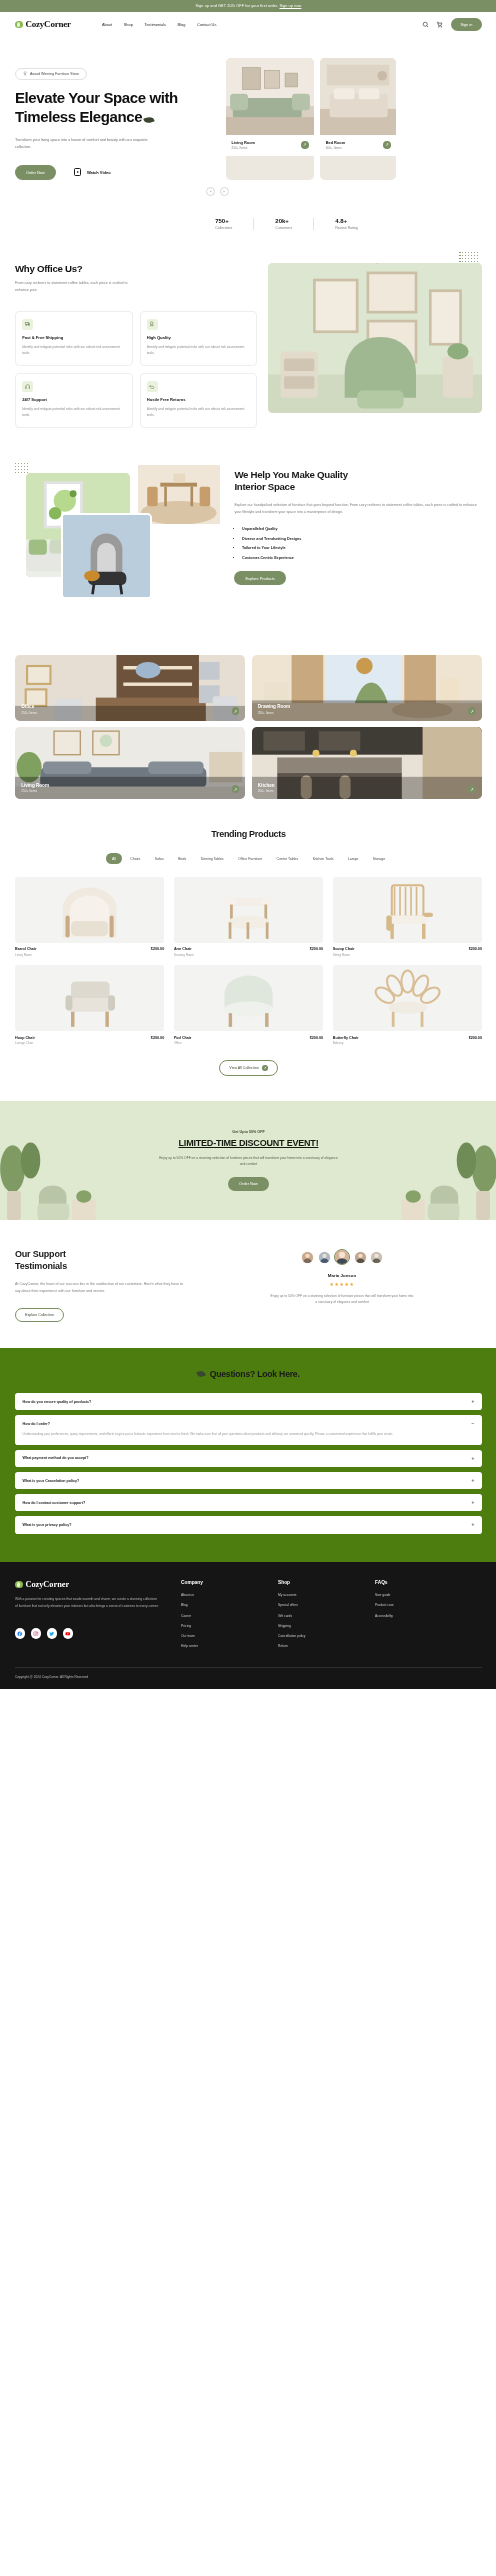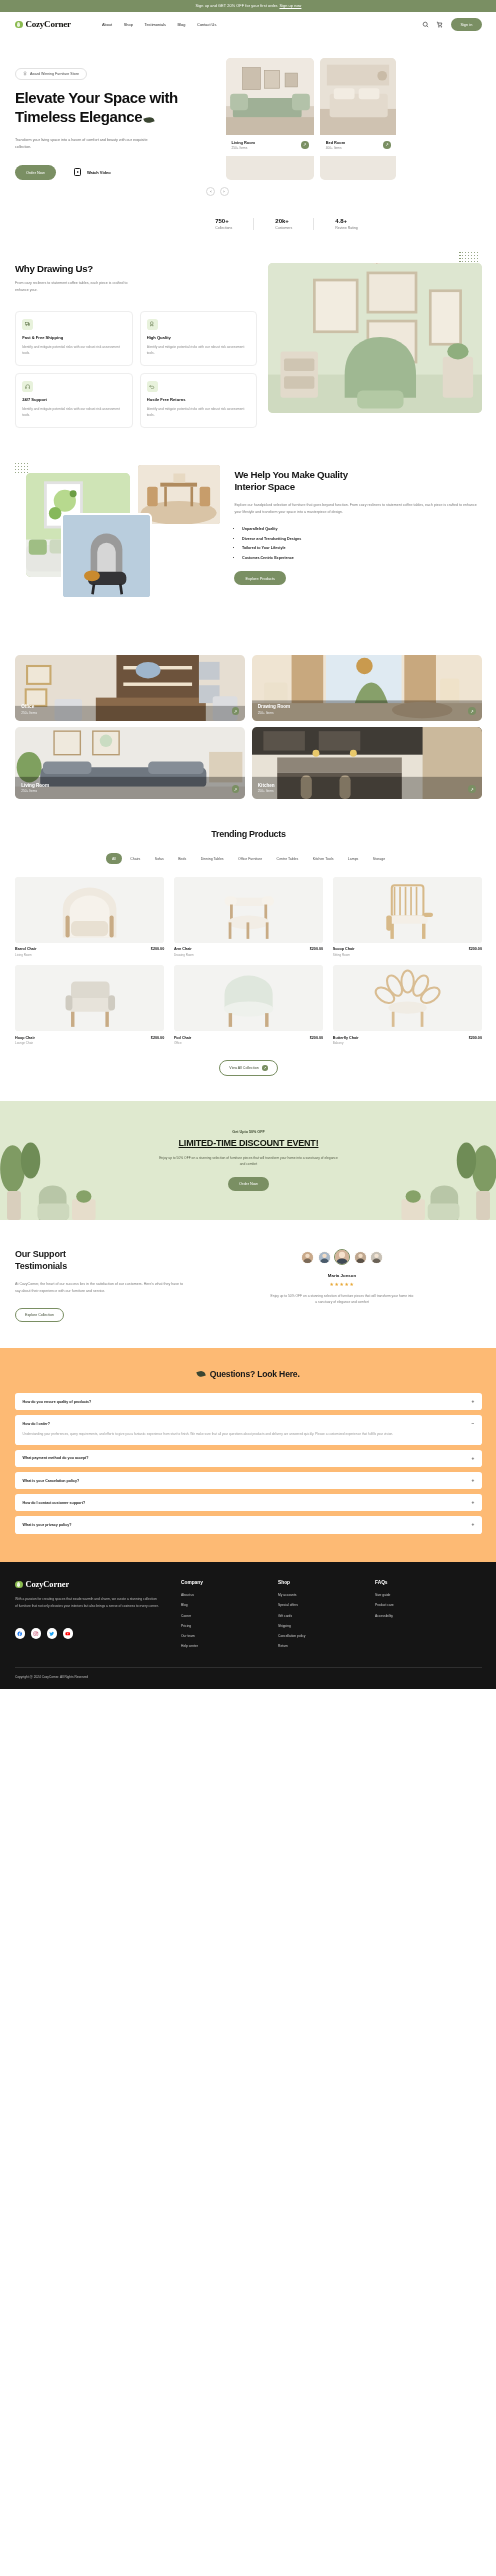--- a/index.html
+++ b/index.html
@@ -127,21 +127,21 @@
   .testi-p{font-size:3.6px;line-height:2;color:#7d7d7d;margin-top:8.3px;}
   .testi-right{flex:1;text-align:center;padding-top:2.8px;}
   .avatars{display:flex;justify-content:center;gap:3.5px;}
   .av{width:13px;height:13px;border-radius:50%;overflow:hidden;background:#d6c7b4;border:1px solid #fff;}
   .av.big{width:16px;height:16px;margin-top:-1.4px;border:1.2px solid #7a8f63;}
   .testi-name{font-size:4.4px;font-weight:700;margin-top:7.6px;}
   .stars{color:#e8a93a;font-size:4.8px;letter-spacing:0.7px;margin-top:4.1px;}
   .testi-quote{font-size:3.3px;line-height:1.95;color:#7d7d7d;margin:5.5px auto 0;max-width:145px;}
 
   
-  .faq{background:#fdba74;margin-top:26px;padding:21px 15px 23.5px;}
+  .faq{background:#4d7c0f;margin-top:26px;padding:21px 15px 23.5px;}
   .faq-h{display:flex;align-items:center;justify-content:center;gap:4.8px;font-size:8.6px;font-weight:700;letter-spacing:-0.2px;}
   .faq-leaf{display:inline-block;width:7.6px;height:5.5px;background:#3b4632;border-radius:0 70% 0 70%;transform:rotate(-18deg);}
   .faq-list{margin-top:14px;}
   .faq-item{background:#fff;border-radius:2.8px;margin-bottom:4.8px;padding:6.2px 7.6px;}
   .faq-q{display:flex;align-items:center;font-size:3.6px;font-weight:700;color:#1d1d1d;cursor:pointer;}
   .faq-q .pm{margin-left:auto;font-size:4.8px;color:#5d5d5d;}
   .faq-a{font-size:3.2px;line-height:1.95;color:#9a9a9a;margin-top:4.8px;padding-bottom:1.4px;}
 
   
   .footer{background:#151515;color:#fff;padding:18px 15px 9.7px;margin-top:0;}
@@ -281,21 +281,21 @@
       <div class="stat-l">Customers</div>
     </div>
     <div class="stat">
       <div class="stat-v">4.8+</div>
       <div class="stat-l">Review Rating</div>
     </div>
   </div>
 
   <div class="why">
     <div class="why-left">
-      <h2 class="sec-title">Why Drawing Us?</h2>
+      <h2 class="sec-title">Why Office Us?</h2>
       <p class="sec-sub">From cozy recliners to statement coffee tables, each piece is crafted to enhance your.</p>
       <div class="feat-grid">
         <div class="feat">
           <div class="feat-ico">
             <svg width="5.5" height="5.5" viewBox="0 0 24 24" fill="none" stroke="#53693c" stroke-width="2">
                 <rect x="1" y="6" width="13" height="10"></rect>
                 <path d="M14 9h4l3 4v3h-7z"></path>
                 <circle cx="6" cy="18" r="2"></circle>
                 <circle cx="17" cy="18" r="2"></circle>
               </svg>

